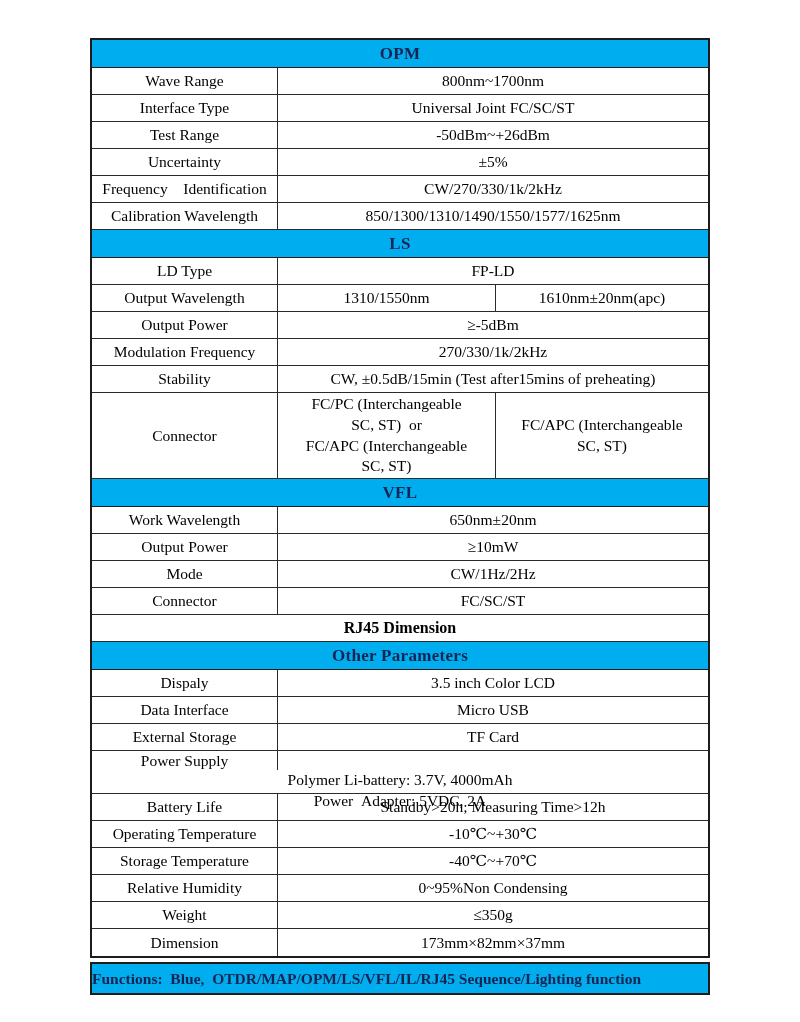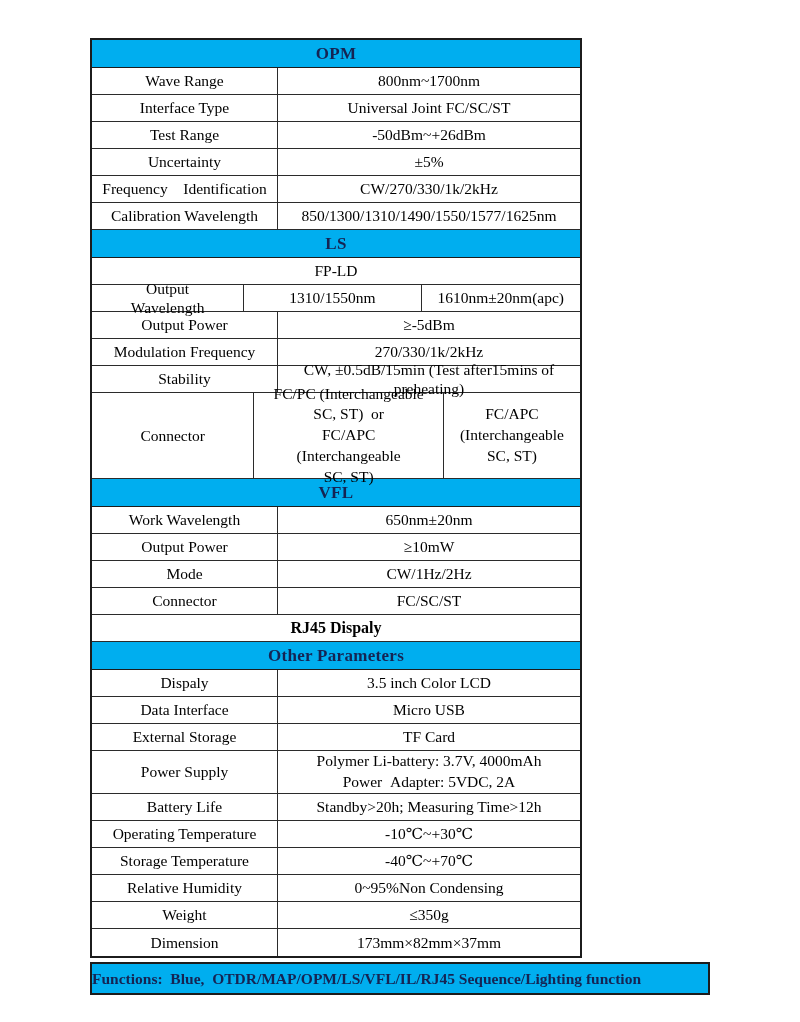--- a/index.html
+++ b/index.html
@@ -6,42 +6,42 @@
   html, body { background: #ffffff; }
   body {
     width: 800px; height: 1022px;
     position: relative;
     font-family: "Liberation Serif", "DejaVu Serif", serif;
     color: #000;
   }
   .spec-table {
     position: absolute;
     left: 90px; top: 38px;
-    width: 492px;
+    width: 620px;
     border: 2px solid #1c1c1c;
     background: #fff;
   }
   .band {
     height: 28px;
     background: #00AEEF;
     color: #152453;
     font-weight: bold;
     font-size: 17px;
     display: flex; align-items: center; justify-content: center;
     border-bottom: 1px solid #1c1c1c;
     letter-spacing: .3px;
   }
   .row {
     display: flex;
     align-items: stretch;
     height: 27px;
     border-bottom: 1px solid #2b2b2b;
   }
   .row.tall  { height: 86px; }
-  .row.power { height: 43px; }
+  .row.power { height: 43px; flex-direction: column; }
   .spec-table > :last-child { border-bottom: none; }
   .cell {
     display: flex; align-items: center; justify-content: center;
     text-align: center;
     font-size: 15.5px;
     line-height: 1.25;
     padding: 0 16px;
   }
   .label   { width: 186px; border-right: 1px solid #2b2b2b; }
   .value   { flex: 1; }
@@ -96,20 +96,21 @@
     <div class="cell value">CW/270/330/1k/2kHz</div>
   </div>
   <div class="row">
     <div class="cell label">Calibration Wavelength</div>
     <div class="cell value">850/1300/1310/1490/1550/1577/1625nm</div>
   </div>
 
   <div class="band">LS</div>
 
   <div class="row">
+    <div class="cell label">LD Type</div>
     <div class="cell value">FP-LD</div>
   </div>
   <div class="row">
     <div class="cell label">Output Wavelength</div>
     <div class="cell v-left">1310/1550nm</div>
     <div class="cell v-right">1610nm±20nm(apc)</div>
   </div>
   <div class="row">
     <div class="cell label">Output Power</div>
     <div class="cell value">≥-5dBm</div>
@@ -144,21 +145,21 @@
   </div>
   <div class="row">
     <div class="cell label">Mode</div>
     <div class="cell value">CW/1Hz/2Hz</div>
   </div>
   <div class="row">
     <div class="cell label">Connector</div>
     <div class="cell value">FC/SC/ST</div>
   </div>
 
-  <div class="full-row">RJ45 Dispaly</div>
+  <div class="full-row">RJ45 Dimension</div>
 
   <div class="band">Other Parameters</div>
 
   <div class="row">
     <div class="cell label">Dispaly</div>
     <div class="cell value">3.5 inch Color LCD</div>
   </div>
   <div class="row">
     <div class="cell label">Data Interface</div>
     <div class="cell value">Micro USB</div>

